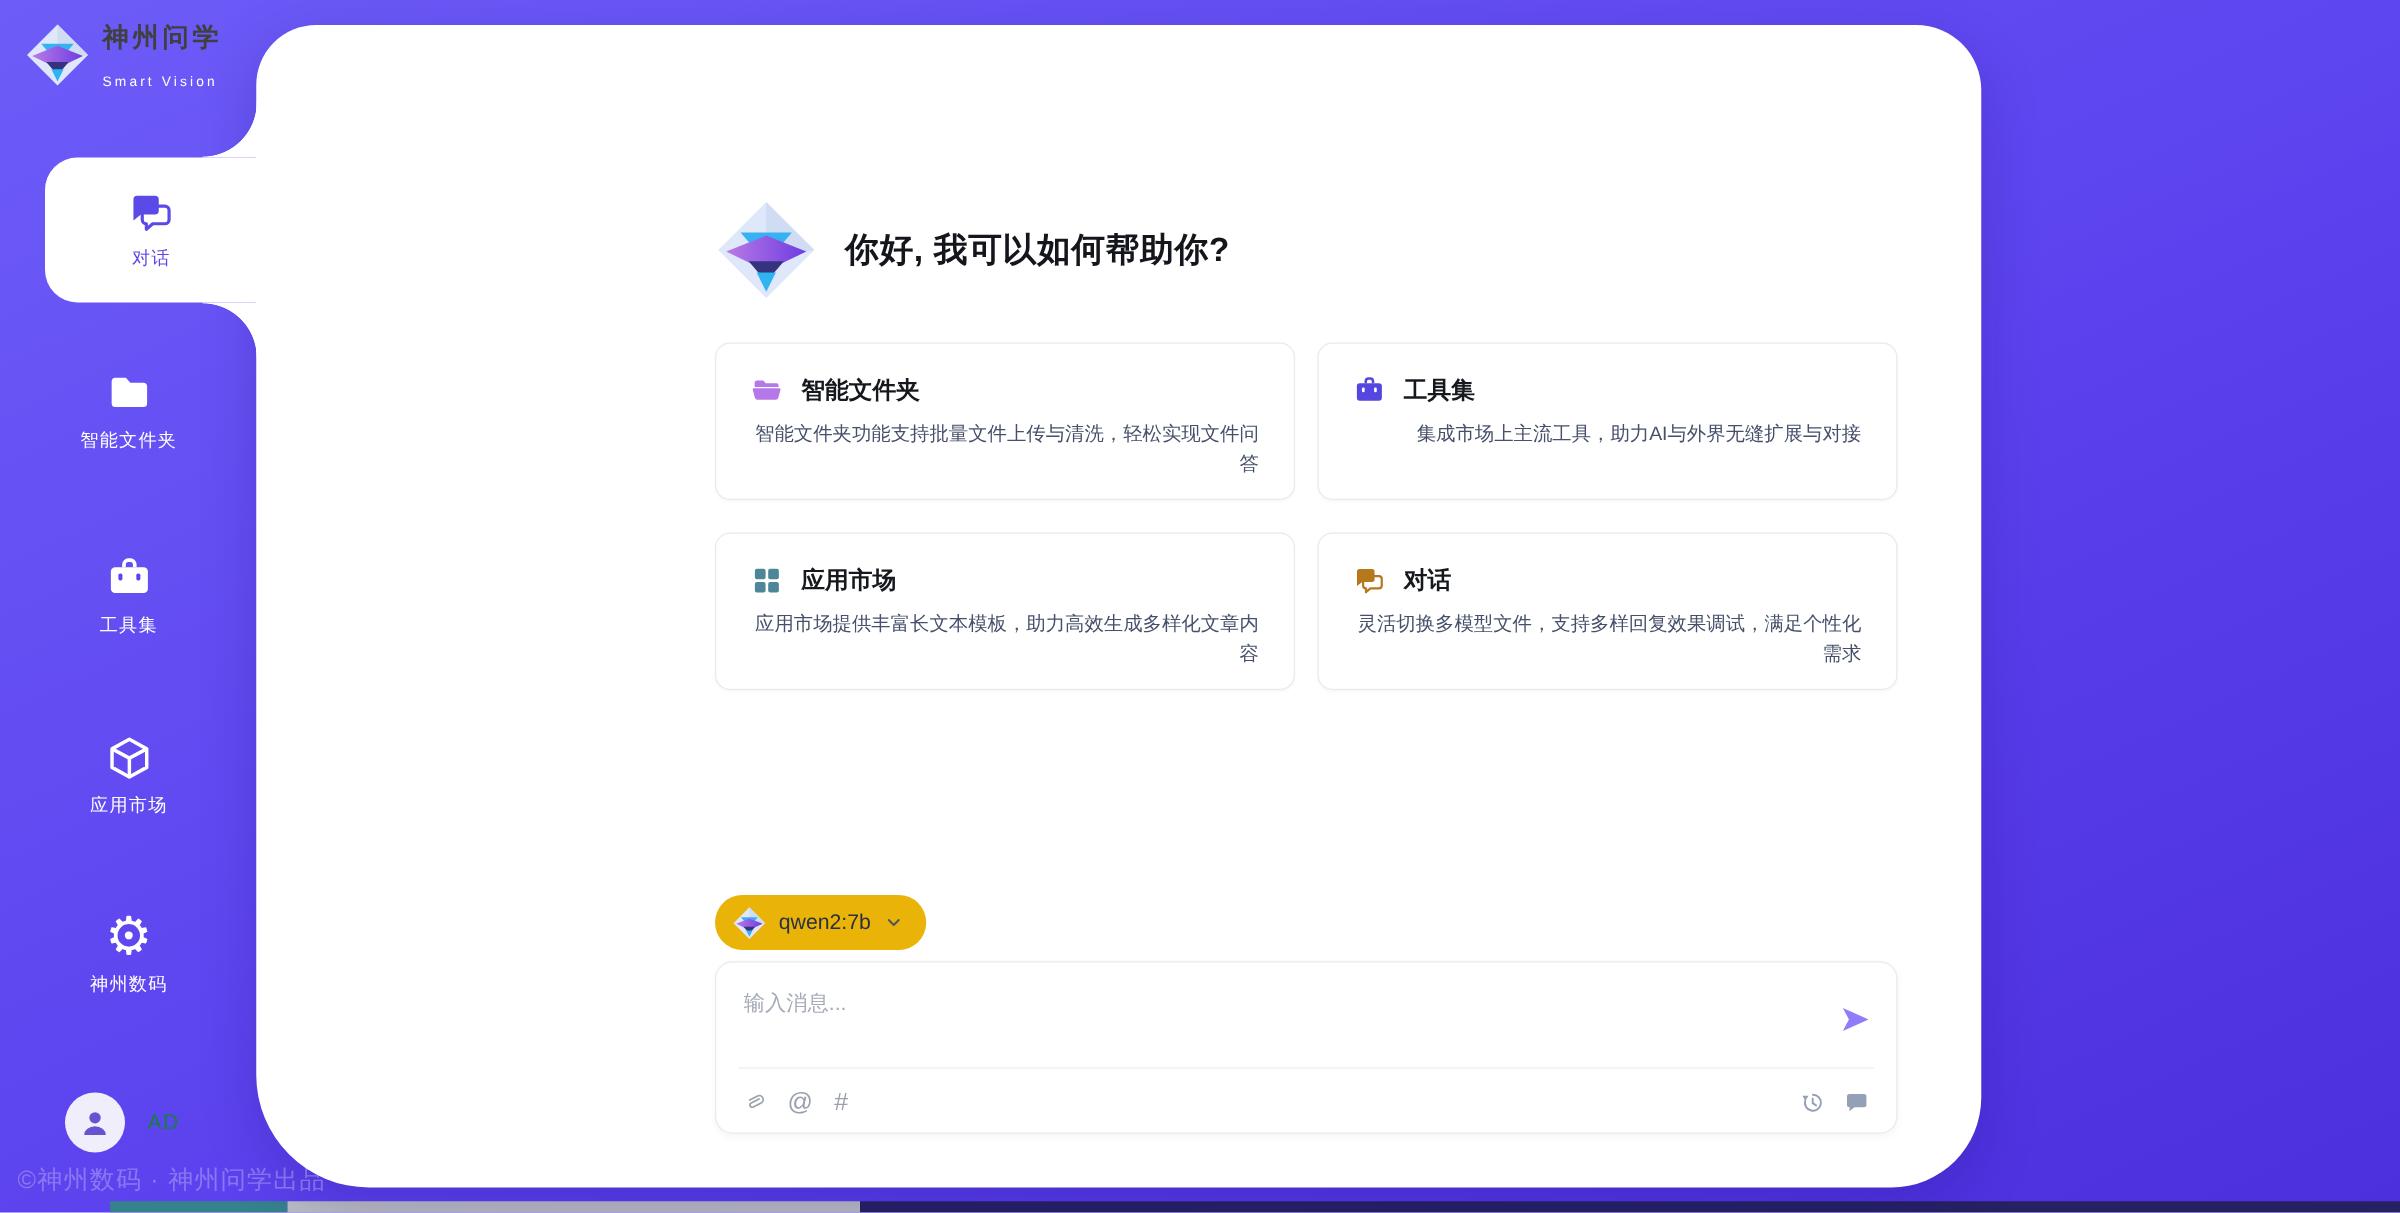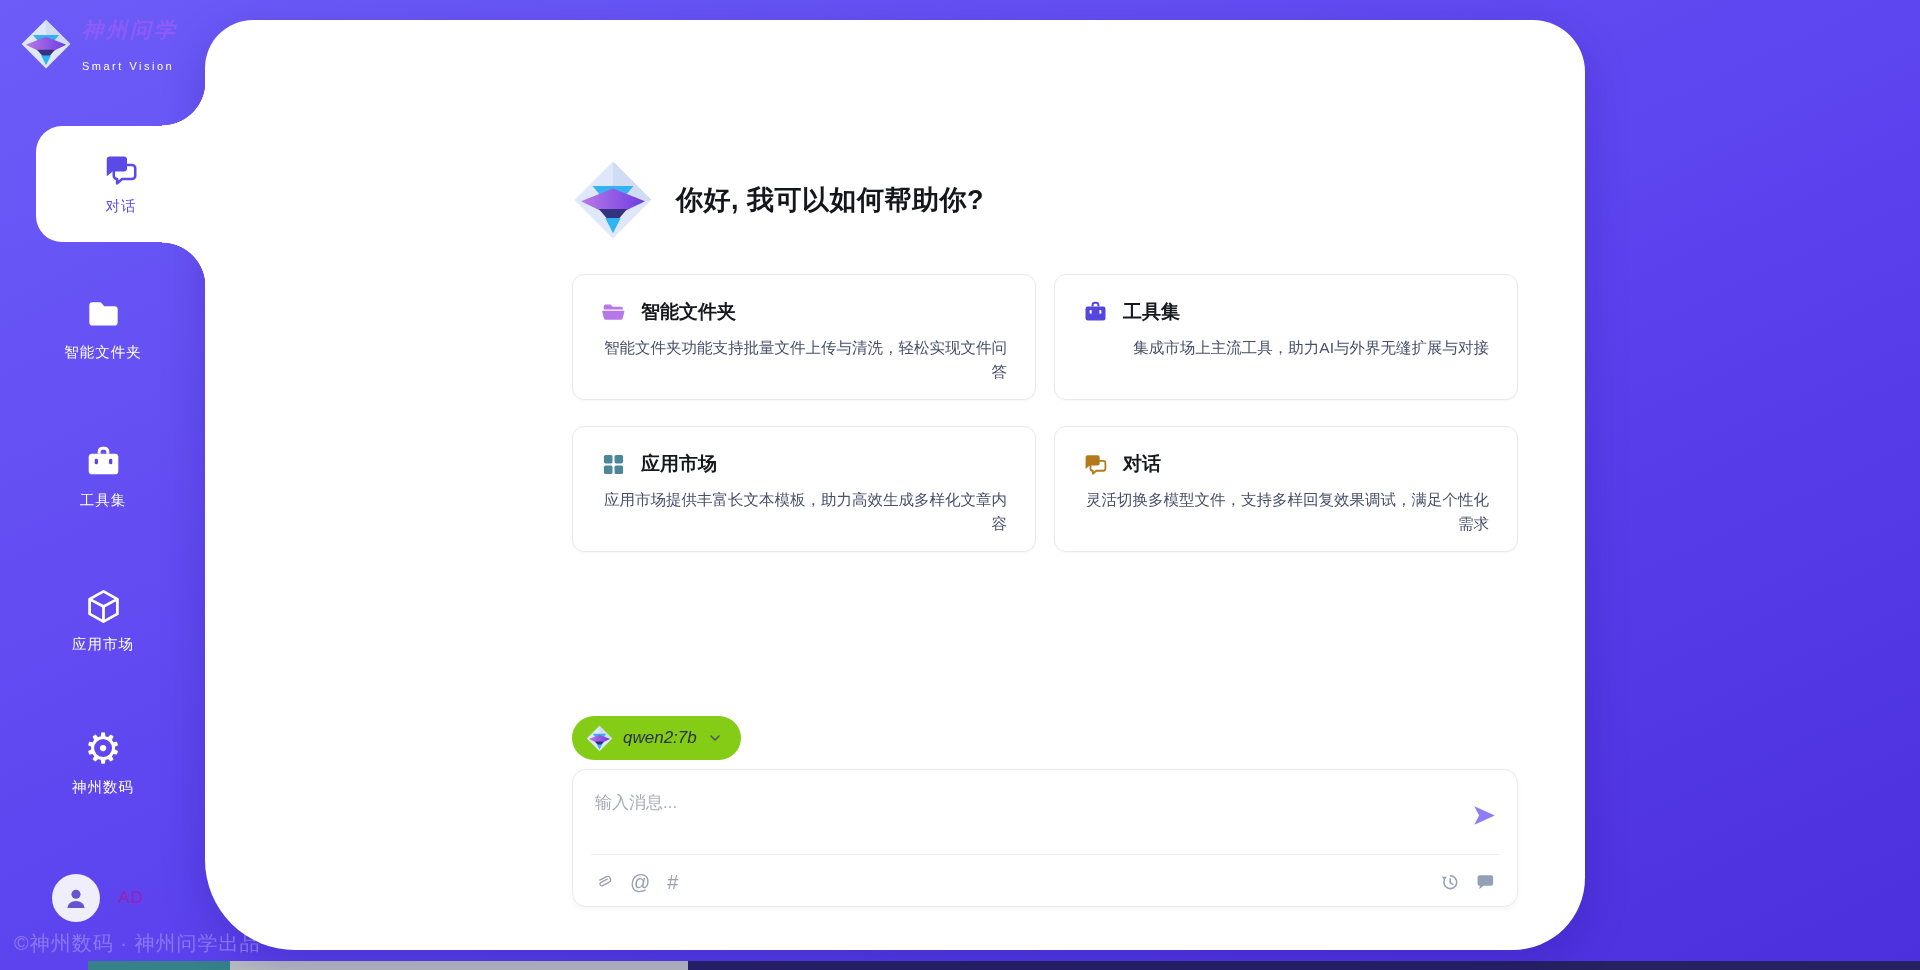--- a/index.html
+++ b/index.html
@@ -21,21 +21,21 @@
   .panel {
     position:absolute; left:205px; top:20px; width:1380px; height:930px;
     background:#ffffff; border-radius:48px 52px 72px 90px;
     box-shadow:0 14px 44px rgba(28,10,120,.22);
   }
 
   
   .sidebar { position:absolute; left:0; top:0; width:206px; height:100%; }
   .brand { position:absolute; left:20px; top:16px; display:flex; align-items:center; gap:10px; cursor:pointer; }
   .brand svg { width:52px; height:52px; }
-  .brand-cn { color:#8b5cf6; font-size:21px; font-weight:bold; letter-spacing:3px;font-style:italic; }
+  .brand-cn { color:#404040; font-size:21px; font-weight:bold; letter-spacing:3px; }
   .brand-en { color:#fff; font-size:11px; letter-spacing:2.5px; margin-top:16px; }
 
   .active-tab {
     position:absolute; left:36px; top:126px; width:170px; height:116px;
     background:#fff; border-radius:26px 0 0 26px;
     display:flex; flex-direction:column; align-items:center; justify-content:center; gap:9px;
     color:#5b4ae8; cursor:pointer;
   }
   .active-tab svg { width:36px; height:36px; }
   .tab-curve { position:absolute; width:44px; height:44px; left:162px; }
@@ -47,21 +47,21 @@
     display:flex; flex-direction:column; align-items:center; gap:10px;
     color:#fff; cursor:pointer;
   }
   .nav-item svg { width:37px; height:37px; }
   .nav-label { font-size:14.5px; letter-spacing:1px; }
   .gear-glyph { font-family:"DejaVu Sans",sans-serif; font-size:42px; line-height:38px; }
 
   .user-row { position:absolute; left:52px; top:874px; display:flex; align-items:center; gap:18px; cursor:pointer; }
   .avatar { width:48px; height:48px; border-radius:50%; background:#f1eefb; display:flex; align-items:center; justify-content:center; }
   .avatar svg { width:28px; height:28px; }
-  .user-label { color:#a21caf; font-size:17px; letter-spacing:1px; }
+  .user-label { color:#15803d; font-size:17px; letter-spacing:1px; }
 
   .copyright { position:absolute; left:14px; top:930px; color:rgba(255,255,255,.28); font-size:20px; letter-spacing:1px; white-space:nowrap; }
 
   
   .greeting { position:absolute; left:367px; top:139px; display:flex; align-items:center; gap:22px; }
   .greeting svg { width:82px; height:82px; }
   .greeting h1 { font-size:27px; font-weight:bold; color:#14161c; letter-spacing:.5px; }
 
   
   .cards {
@@ -78,21 +78,21 @@
   .card-desc { margin-top:11px; font-size:15.5px; line-height:1.55; color:#46506a;text-align:right; }
   .ic-folder  { color:#b678e8; }
   .ic-toolbox { color:#5546e0; }
   .ic-apps    { color:#4d8699; }
   .ic-chatamb { color:#b5791b; }
 
   
   .model-pill {
     position:absolute; left:367px; top:696px; height:44px;
     display:flex; align-items:center; gap:10px; padding:0 18px 0 14px;
-    background:#84cc16; border-radius:22px; cursor:pointer;font-style:italic;
+    background:#eab308; border-radius:22px; cursor:pointer;
   }
   .model-pill svg.gem { width:27px; height:27px; }
   .model-name { font-size:17px; color:#2b3140; }
   .model-pill .chev { width:16px; height:16px; }
 
   
   .composer {
     position:absolute; left:367px; top:749px; width:946px; height:138px;
     background:#fff; border:1px solid #e8eaf0; border-radius:14px;
     box-shadow:0 2px 6px rgba(20,20,60,.04);

